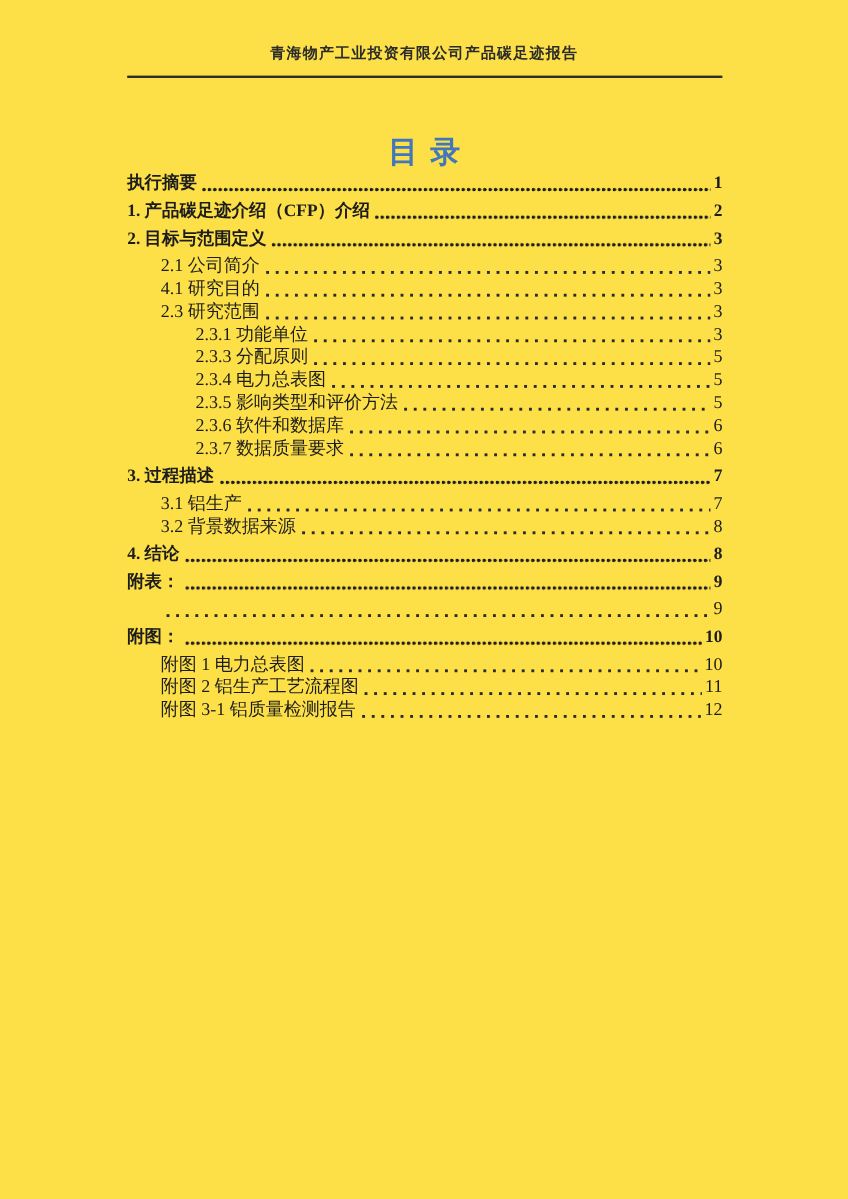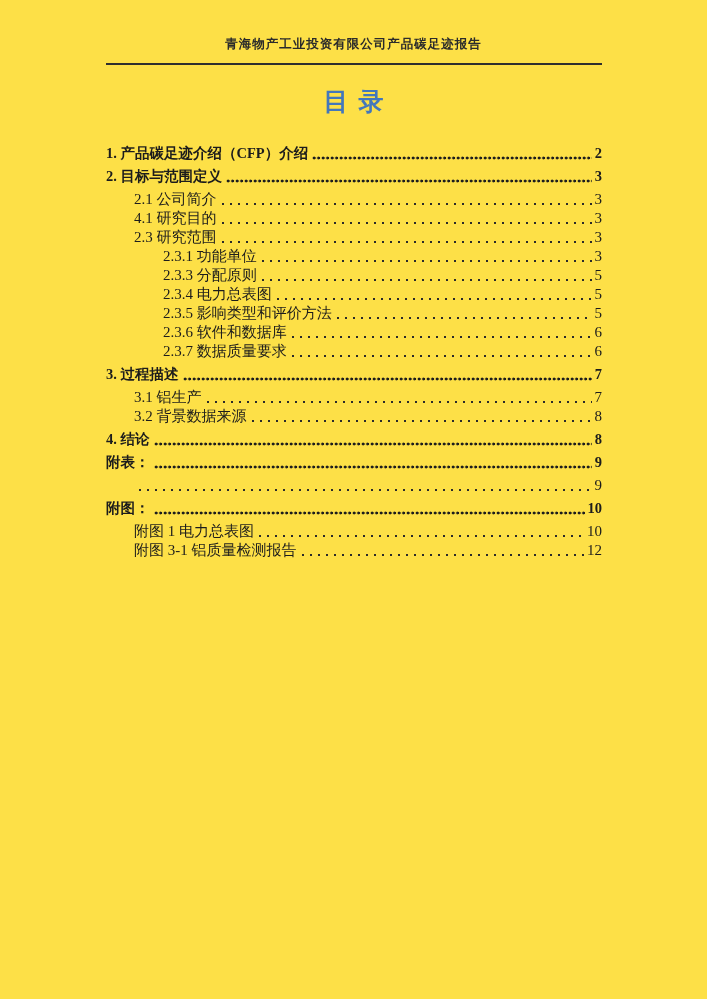--- a/index.html
+++ b/index.html
@@ -30,21 +30,21 @@
   .doc-header-rule {
     position: absolute;
     top: 63px;
     left: 106px;
     width: 496px;
     height: 0;
     border-top: 2px solid #2e2e2e;
   }
   .toc-title {
     position: absolute;
-    top: 85px;
+    top: 110px;
     left: 0;
     width: 707px;
     text-align: center;
     font-size: 25px;
     font-weight: bold;
     letter-spacing: 10px;
     text-indent: 10px; 
   }
   .toc {
     position: absolute;
@@ -108,20 +108,25 @@
 <div class="page">
 
   <div class="doc-header">青海物产工业投资有限公司产品碳足迹报告</div>
 
   <div class="doc-header-rule"></div>
 
   <div class="toc-title" style="color: rgb(67, 119, 187);">目录</div>
 
   <div class="toc">
       <div class="toc-entry l1">
+      <span class="toc-label">执行摘要</span>
+      <span class="dot-leader"></span>
+      <span class="toc-page">1</span>
+    </div>
+      <div class="toc-entry l1">
       <span class="toc-label">1. 产品碳足迹介绍（CFP）介绍</span>
       <span class="dot-leader"></span>
       <span class="toc-page">2</span>
     </div>
       <div class="toc-entry l1">
       <span class="toc-label">2. 目标与范围定义</span>
       <span class="dot-leader"></span>
       <span class="toc-page">3</span>
     </div>
       <div class="toc-entry l2">
@@ -202,20 +207,25 @@
       <span class="toc-label">附图：</span>
       <span class="dot-leader"></span>
       <span class="toc-page">10</span>
     </div>
       <div class="toc-entry l2">
       <span class="toc-label">附图 1 电力总表图</span>
       <span class="dot-leader"></span>
       <span class="toc-page">10</span>
     </div>
       <div class="toc-entry l2">
+      <span class="toc-label">附图 2 铝生产工艺流程图</span>
+      <span class="dot-leader"></span>
+      <span class="toc-page">11</span>
+    </div>
+      <div class="toc-entry l2">
       <span class="toc-label">附图 3-1 铝质量检测报告</span>
       <span class="dot-leader"></span>
       <span class="toc-page">12</span>
     </div>
     </div>
 
   <div class="doc-footer">II</div>
 
 </div>
 

